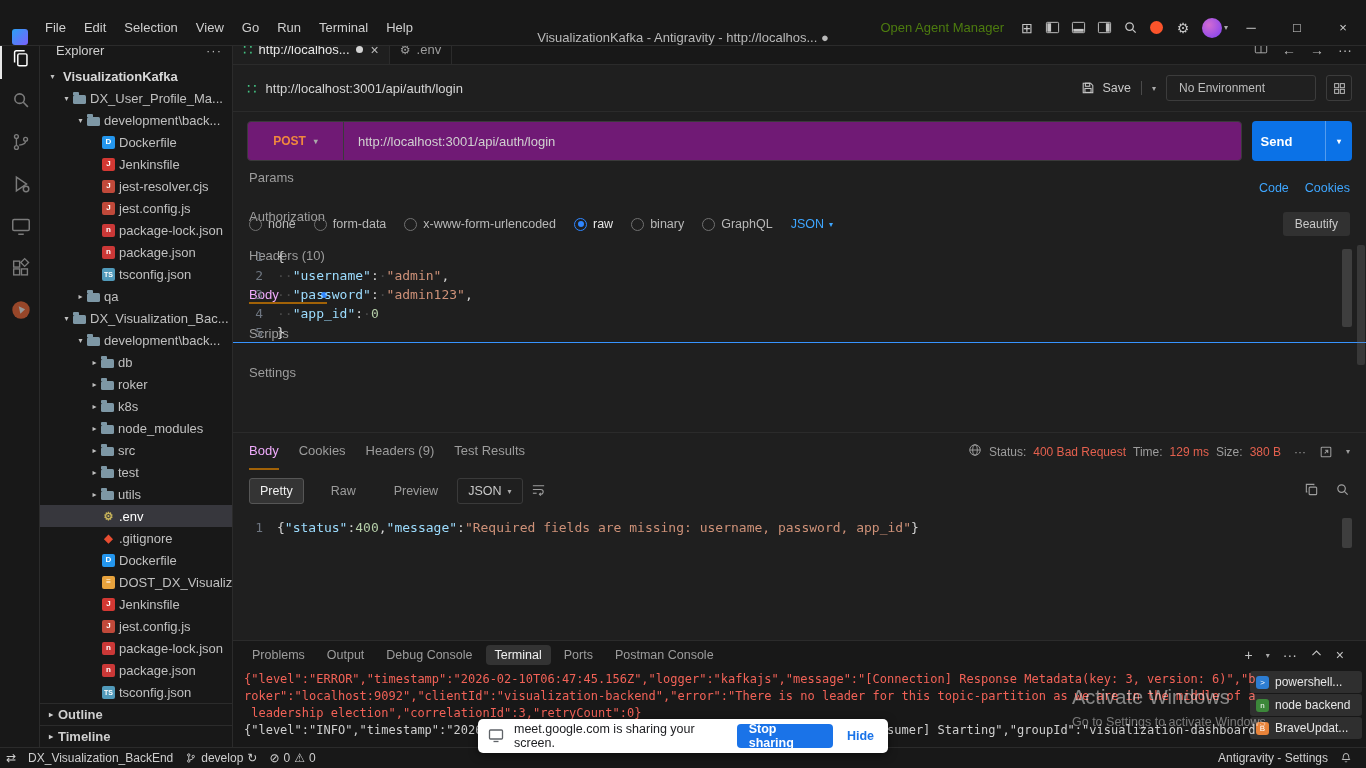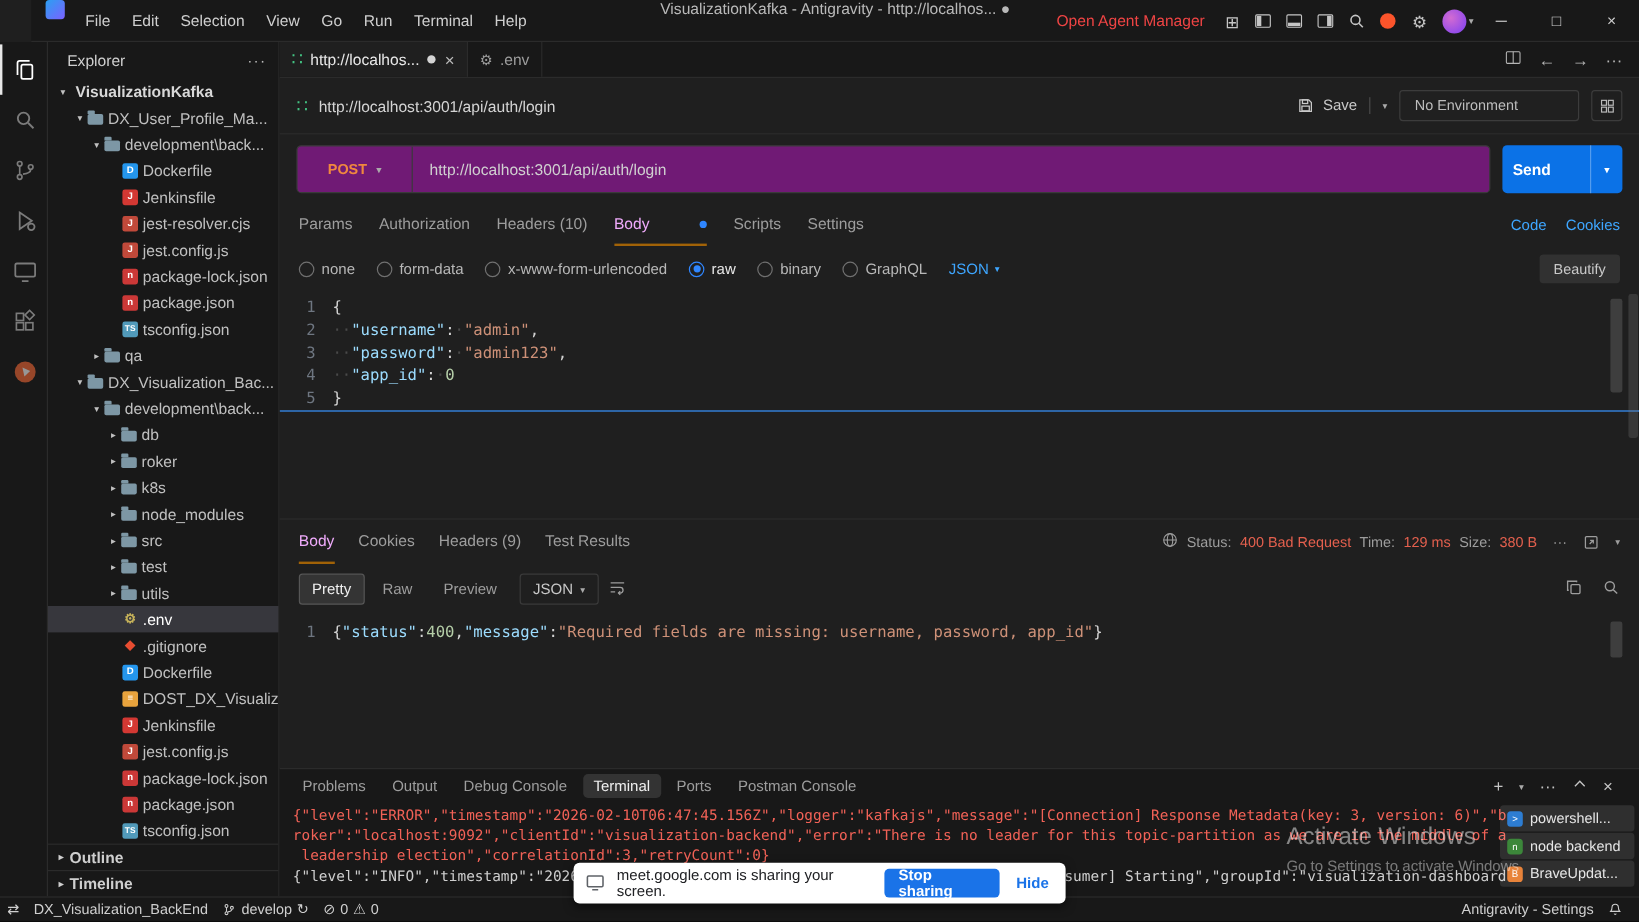--- a/index.html
+++ b/index.html
@@ -1,28 +1,28 @@
 <!DOCTYPE html>
 <html><head>
 <meta charset="utf-8">
 <style>
   * { margin:0; padding:0; box-sizing:border-box; }
   html,body { background:#000; }
   .screen{ position:relative; width:1366px; height:768px; background:#1f1f1f;
     font-family:"Liberation Sans", sans-serif; color:#ccc; overflow:hidden; font-size:13px; }
 
   
-  .titlebar{ position:absolute; top:0; left:0; right:0; height:35px; background:#181818;
-    border-bottom:1px solid #2b2b2b; display:flex; align-items:flex-start; z-index:5;margin-left:26px; }
+  .titlebar{ position:absolute; top:0; left:0; right:0; height:46px; background:#181818;
+    border-bottom:1px solid #2b2b2b; display:flex; align-items:flex-end; z-index:5; }
   .app-logo{ width:16px; height:16px; margin:0 8px 0 12px; border-radius:3px;
     background:linear-gradient(135deg,#2aa0f2,#7b61ff); }
   .menu-item{ padding:0 9px; height:35px; line-height:35px; color:#cfcfcf; cursor:default; }
   .tb-title{ position:absolute; left:50%; transform:translateX(-50%); color:#b9b9b9; white-space:nowrap; }
   .tb-right{ margin-left:auto; display:flex; align-items:center; height:35px; }
-  .tb-agent{ color:#ef4444; margin-right:10px; }
+  .tb-agent{ color:#4d7c0f; margin-right:10px; }
   .tb-icon{ width:26px; height:28px; display:flex; align-items:center; justify-content:center;
     color:#c5c5c5; font-size:14px; }
   .tb-icon svg{ width:15px; height:15px; }
   .avatar{ width:20px; height:20px; border-radius:50%;
     background:radial-gradient(circle at 35% 35%, #d26bd2, #7b3ff2); margin:0 2px 0 6px; }
   .win-btn{ width:46px; height:35px; display:flex; align-items:center; justify-content:center;
     color:#cfcfcf; font-size:13px; }
 
   
   .workbench{ position:absolute; top:35px; bottom:21px; left:0; right:0; display:flex; }
@@ -115,21 +115,21 @@
   .vscroll{ position:absolute; width:10px; background:rgba(121,121,121,.35); border-radius:2px; }
 
   .pm-restabs{ height:38px; display:flex; align-items:center; gap:20px; padding:0 16px; color:#9d9d9d;
     border-top:1px solid #2b2b2b; }
   .res-meta{ margin-left:auto; display:flex; align-items:center; gap:7px; font-size:12px; color:#9d9d9d; }
   .res-meta svg{ width:14px; height:14px; }
   .meta-val{ color:#e4604e; }
   .meta-ic{ color:#9d9d9d; margin-left:6px; display:flex; align-items:center; }
 
   .pm-restoolbar{ height:42px; display:flex; align-items:center; gap:8px; padding:0 16px; }
-  .seg{ display:flex; align-items:center; gap:4px; }
+  .seg{ display:flex; align-items:center; gap:16px; }
   .seg-opt{ padding:5px 10px; color:#9d9d9d; font-size:12.5px; border:1px solid transparent; border-radius:3px; }
   .seg-opt.active{ background:#343434; border-color:#565656; color:#f0f0f0; }
   .chip{ display:flex; align-items:center; gap:6px; border:1px solid #3a3a3a; border-radius:3px;
     padding:5px 10px; color:#c9c9c9; font-size:12.5px; }
   .res-tools{ margin-left:auto; display:flex; align-items:center; gap:16px; color:#9d9d9d; }
   .res-tools svg{ width:15px; height:15px; }
   .wrap-btn svg{ width:15px; height:15px; }
 
   .pm-resbody{ height:128px; position:relative; font-family:"DejaVu Sans Mono","Liberation Mono",monospace;
     font-size:13px; line-height:19px; padding-top:6px; overflow:hidden; }
@@ -485,21 +485,21 @@
           </div>
           <div class="url-cell">http://localhost:3001/api/auth/login</div>
         </div>
         <div class="send-btn">
           <span class="send-main">Send</span>
           <span class="send-split">▾</span>
         </div>
       </div>
 
       <div class="pm-reqtabs">
-        <div style="display:flex;gap:22px;height:100%;">
+        <div style="display:flex;gap:22px;height:100%;flex-direction:column;">
             <div class="rtab">
               <span>Params</span>
             </div>
             <div class="rtab">
               <span>Authorization</span>
             </div>
             <div class="rtab">
               <span>Headers (10)</span>
             </div>
             <div class="rtab active">

